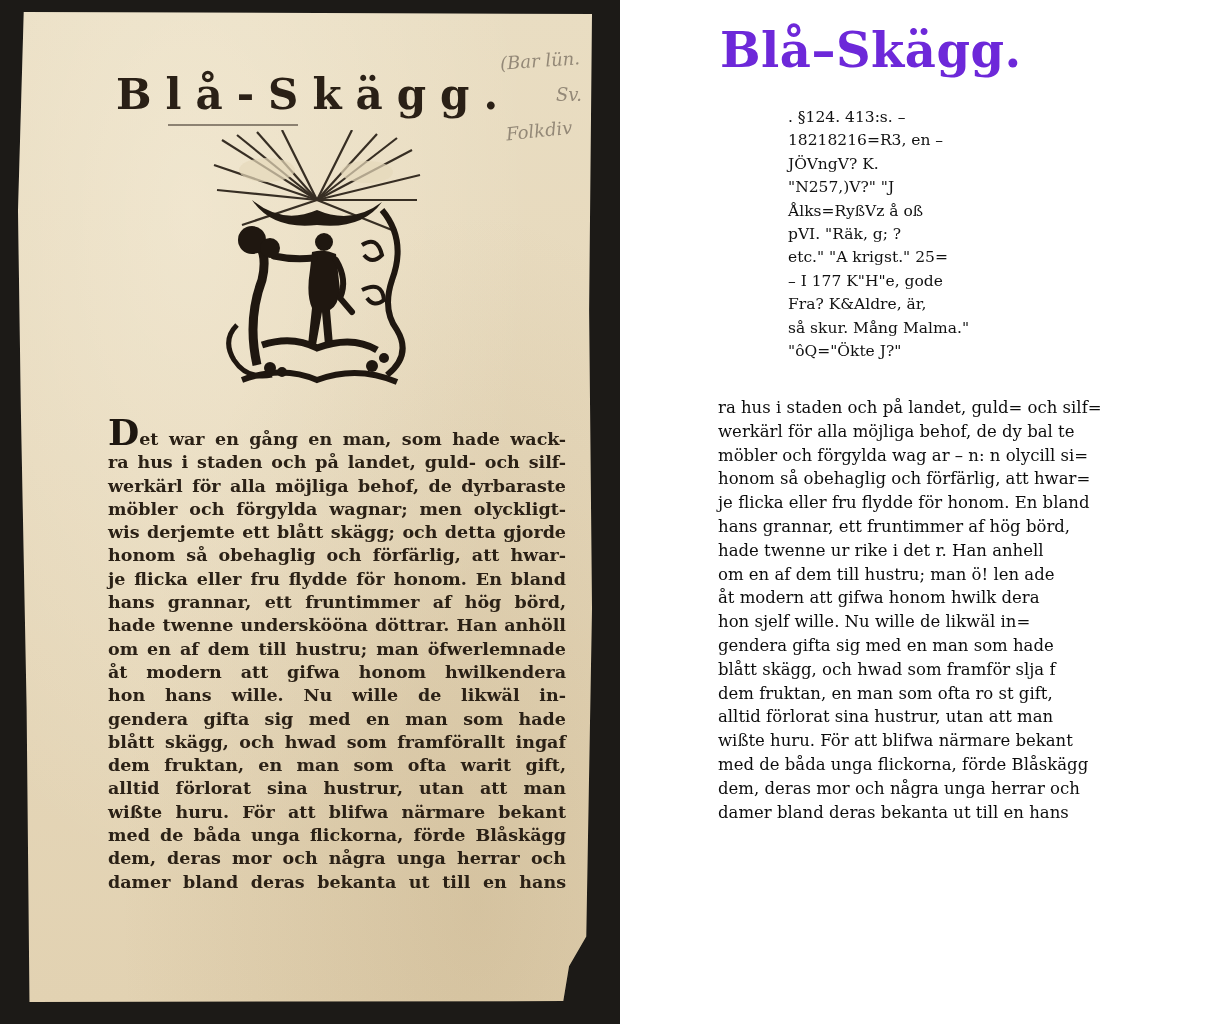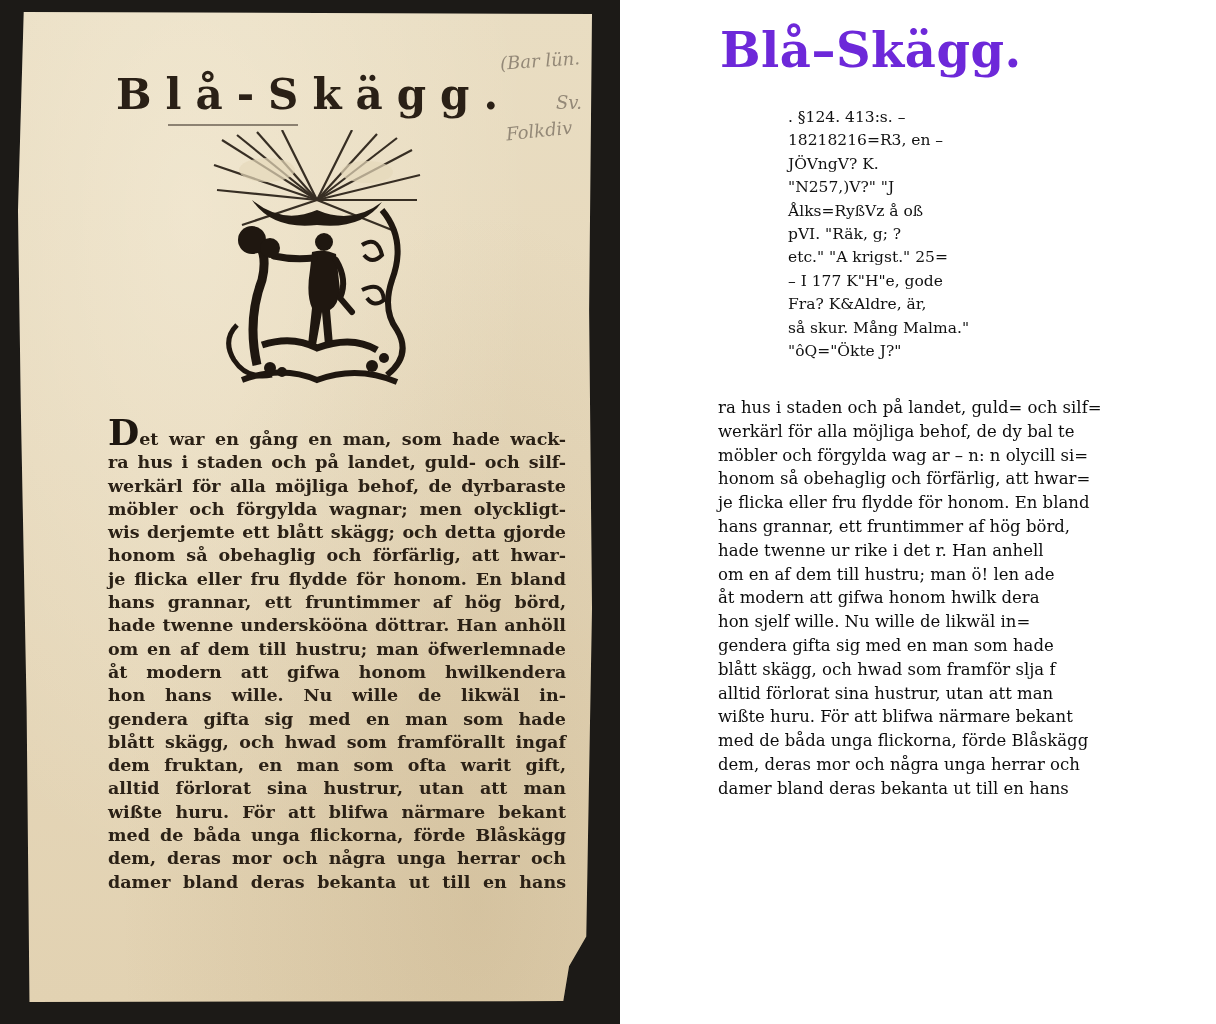--- a/index.html
+++ b/index.html
@@ -29,21 +29,21 @@
     }
     .title-underline {
       position: absolute; left: 150px; top: 112px; width: 130px; height: 2px;
       background: rgba(60,50,40,0.55);
     }
     .handwriting {
       position: absolute; font-family: "DejaVu Serif", serif; font-style: italic;
       color: rgba(90,80,70,0.6); font-size: 18px;
     }
     .hw1 { left: 482px; top: 38px; transform: rotate(-4deg); }
-    .hw2 { left: 538px; top: 80px; }
+    .hw2 { left: 538px; top: 72px; }
     .hw3 { left: 488px; top: 108px; transform: rotate(-6deg); }
     .woodcut {
       position: absolute; left: 194px; top: 118px; width: 210px; height: 262px;
     }
     .paper-body {
       position: absolute; left: 90px; top: 410px; width: 458px;
       font-family: "DejaVu Serif", serif; font-weight: bold;
       font-size: 17.5px; line-height: 23.3px; color: #2b2116;
       text-align: justify;
     }
@@ -171,19 +171,20 @@
     <span class="line">möbler och förgylda wag ar – n: n olycill si=</span>
     <span class="line">honom så obehaglig och förfärlig, att hwar=</span>
     <span class="line">je flicka eller fru flydde för honom. En bland</span>
     <span class="line"> hans grannar, ett fruntimmer af hög börd,</span>
     <span class="line">hade twenne ur rike i det r. Han anhell</span>
     <span class="line">om en af dem till hustru; man ö! len ade</span>
     <span class="line">åt modern att gifwa honom hwilk dera</span>
     <span class="line">hon sjelf wille. Nu wille de likwäl in=</span>
     <span class="line">gendera gifta sig med en man som hade</span>
     <span class="line">blått skägg, och hwad som framför  slja f</span>
+    <span class="line">dem fruktan, en man som ofta ro st gift,</span>
     <span class="line">alltid förlorat sina hustrur, utan att man</span>
     <span class="line">wißte huru. För att blifwa närmare bekant</span>
     <span class="line">med de båda unga flickorna, förde Blåskägg</span>
     <span class="line">dem, deras mor och några unga herrar och</span>
     <span class="line">damer bland deras bekanta ut till en hans</span>
   </div>
 </div>
 
 </body></html>

